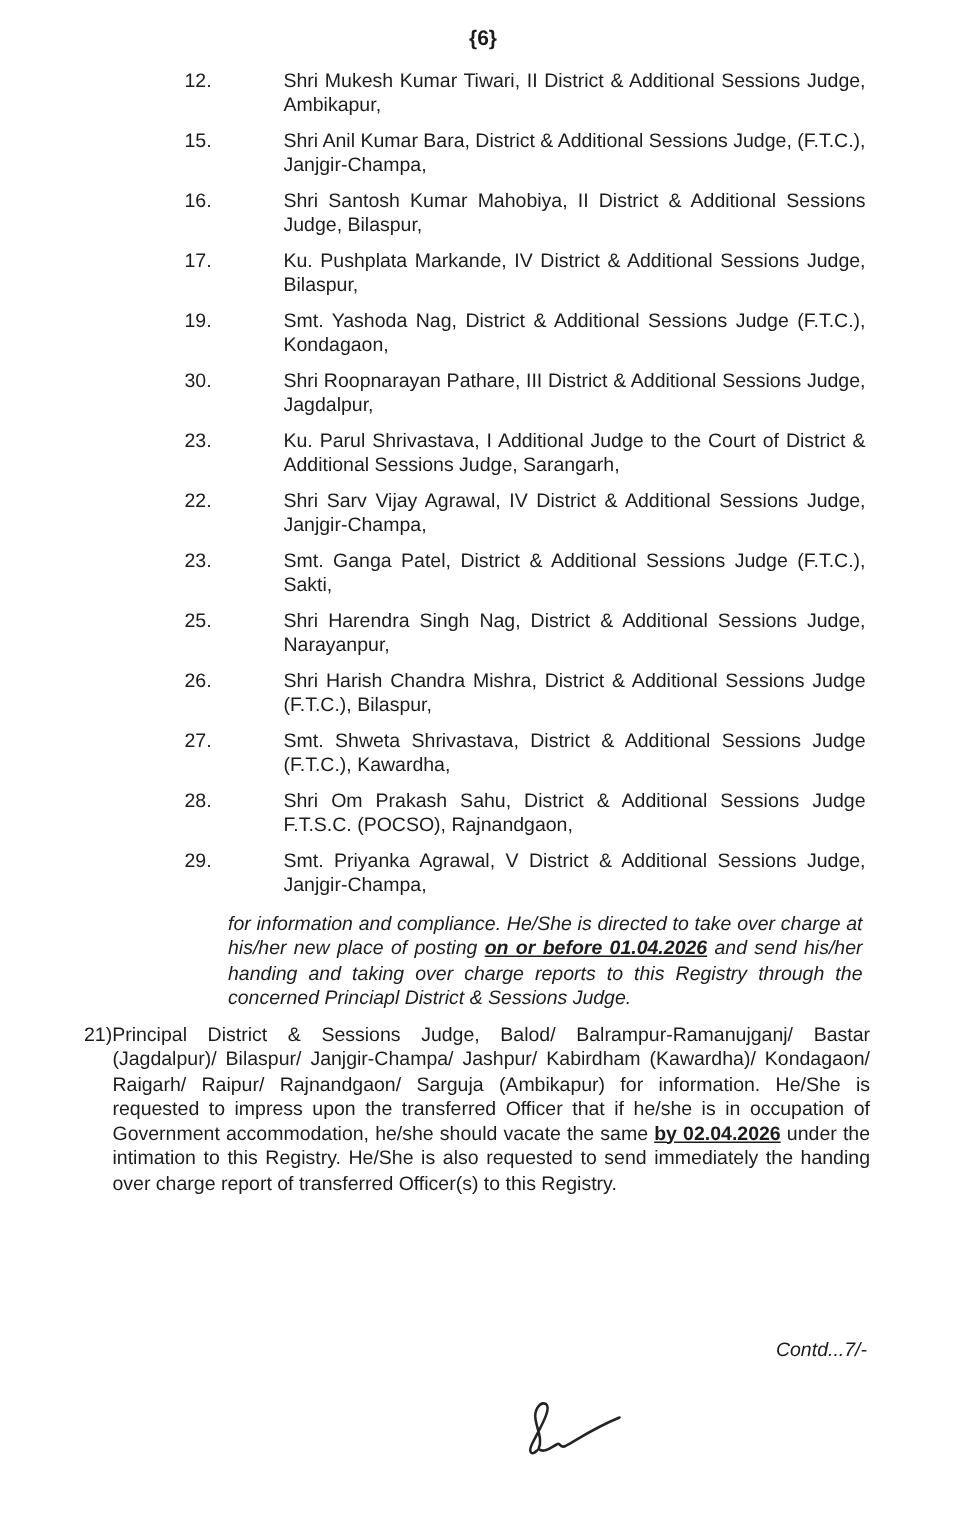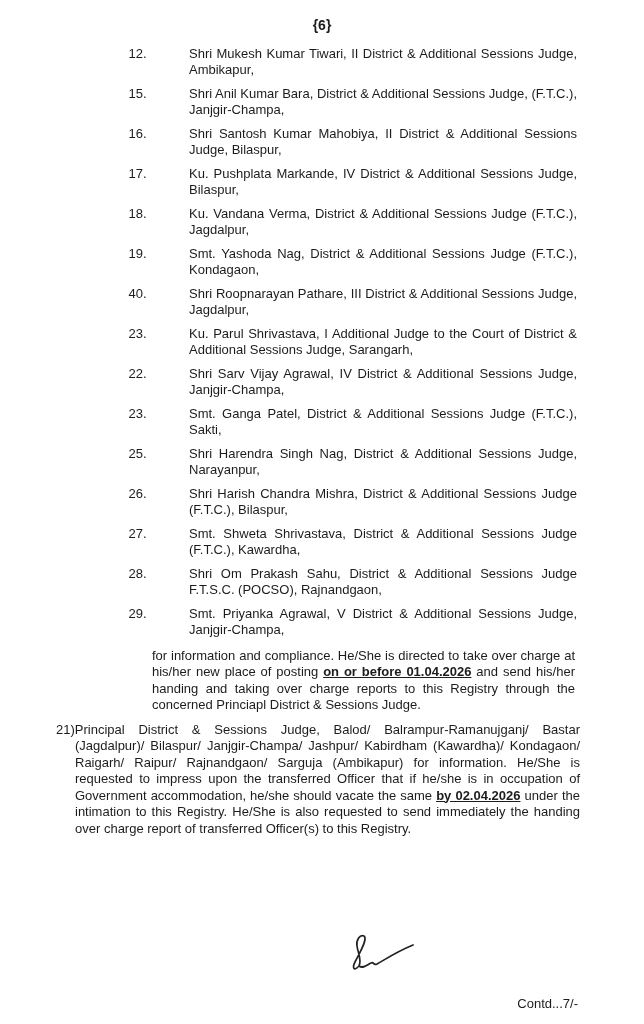--- a/index.html
+++ b/index.html
@@ -24,30 +24,30 @@
   }
   .judge-list {
     margin: 12px 67px 0 123px;
   }
   .judge-item {
     display: flex;
     margin-bottom: 7px;
   }
   .judge-item-number {
     flex: 0 0 29px;
-    text-align: center;
   }
   .judge-item-text {
     flex: 1;
     text-align: justify;
     text-align-last: left;
     margin-left: 37px;
   }
   .compliance-note {
     margin: 9px 69px 0 152px;
+    font-style: italic;
     text-align: justify;
     text-align-last: left;
   }
   .deadline {
     font-weight: 700;
     text-decoration: underline;
   }
   .para-21 {
     margin: 8px 64px 0 56px;
     padding-left: 19px;
@@ -57,21 +57,22 @@
   }
   .para-21 .deadline { }
   .signature {
     position: absolute;
     left: 348px;
     top: 931px;
   }
   .contd {
     position: absolute;
     right: 66px;
-    top: 996px;
+    top: 892px;
+    font-style: italic;
   }
 </style>
 </head>
 <body>
 
 <div class="page">
 
   <div class="page-number">{6}</div>
 
   <div class="judge-list" id="judge-list">
@@ -85,29 +86,25 @@
       </div>
       <div class="judge-item">
         <span class="judge-item-number">16.</span>
         <span class="judge-item-text">Shri Santosh Kumar Mahobiya, II District &amp; Additional Sessions Judge, Bilaspur,</span>
       </div>
       <div class="judge-item">
         <span class="judge-item-number">17.</span>
         <span class="judge-item-text">Ku. Pushplata Markande, IV District &amp; Additional Sessions Judge, Bilaspur,</span>
       </div>
       <div class="judge-item">
-        <span class="judge-item-number">18.</span>
-        <span class="judge-item-text">Ku. Vandana Verma, District &amp; Additional Sessions Judge (F.T.C.), Jagdalpur,</span>
-      </div>
-      <div class="judge-item">
         <span class="judge-item-number">19.</span>
         <span class="judge-item-text">Smt. Yashoda Nag, District &amp; Additional Sessions Judge (F.T.C.), Kondagaon,</span>
       </div>
       <div class="judge-item">
-        <span class="judge-item-number">40.</span>
+        <span class="judge-item-number">30.</span>
         <span class="judge-item-text">Shri Roopnarayan Pathare, III District &amp; Additional Sessions Judge, Jagdalpur,</span>
       </div>
       <div class="judge-item">
         <span class="judge-item-number">23.</span>
         <span class="judge-item-text">Ku. Parul Shrivastava, I Additional Judge to the Court of District &amp; Additional Sessions Judge, Sarangarh,</span>
       </div>
       <div class="judge-item">
         <span class="judge-item-number">22.</span>
         <span class="judge-item-text">Shri Sarv Vijay Agrawal, IV District &amp; Additional Sessions Judge, Janjgir-Champa,</span>
       </div>

